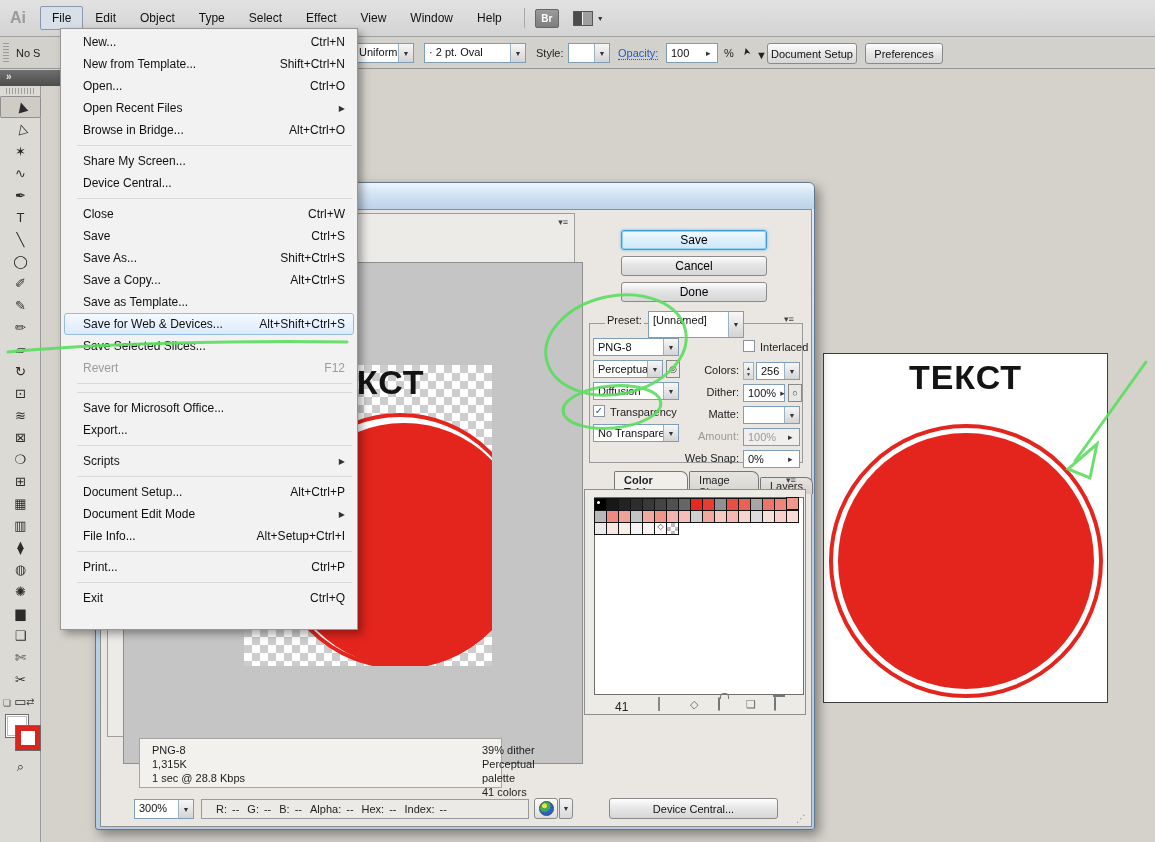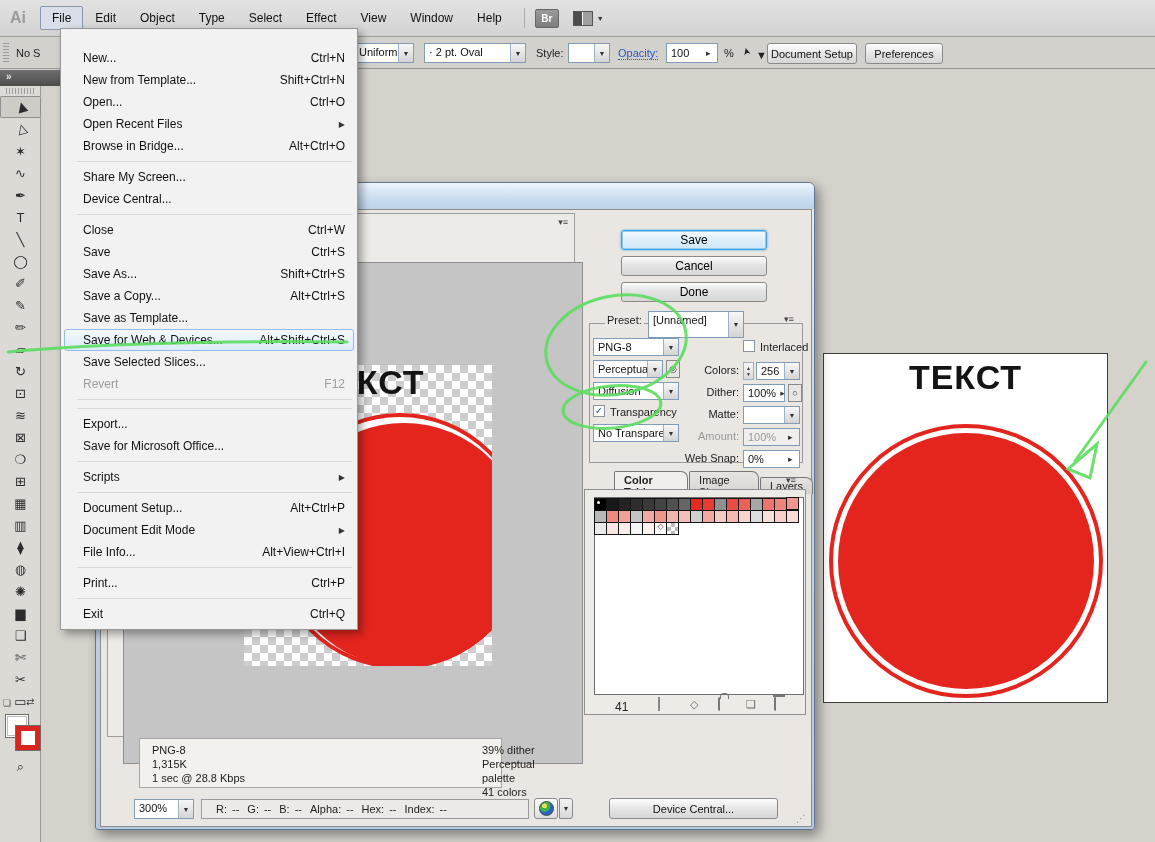--- a/index.html
+++ b/index.html
@@ -90,21 +90,21 @@
 
 #status-box{position:absolute;left:43px;top:555px;width:363px;height:50px;border:1px solid #a5a5a5;background:#f2f1ee}
 .stcol{position:absolute;top:4px;font-size:11px;line-height:14px;color:#1c1c1c;white-space:pre-line}
 #readout{position:absolute;left:105px;top:616px;width:328px;height:20px;border:1px solid #9a9a9a;background:#eceae6;display:flex;align-items:center;font-size:11px;padding:0 6px;color:#222}
 .ro-l{margin-left:8px}.ro-v{margin-left:5px}
 #globe-btn{position:absolute;left:438px;top:615px;width:24px;height:21px;border:1px solid #8a8a8a;border-radius:3px;background:linear-gradient(#fdfdfd,#ddd);display:flex;align-items:center;justify-content:center}
 #globe{width:15px;height:15px;border-radius:50%;border:1px solid #444;background:radial-gradient(circle at 35% 30%,#e8e253 0 18%,#3fae4e 22% 45%,#2a62c9 50% 100%)}
 #globe-caret{position:absolute;left:463px;top:615px;width:14px;height:21px;border:1px solid #8a8a8a;border-radius:0 3px 3px 0;background:linear-gradient(#f4f4f4,#d8d8d8);display:flex;align-items:center;justify-content:center;font-size:7px;color:#333}
 #grip-dlg{position:absolute;left:700px;top:630px;font-size:10px;color:#8795a8}
 
-#file-menu{position:absolute;left:60px;top:28px;width:298px;height:602px;background:#f2f2f2;border:1px solid #979797;box-shadow:4px 4px 8px rgba(0,0,0,.35);z-index:40;padding-top:18px}
+#file-menu{position:absolute;left:60px;top:28px;width:298px;height:602px;background:#f2f2f2;border:1px solid #979797;box-shadow:4px 4px 8px rgba(0,0,0,.35);z-index:40;padding-top:2px}
 .mi{height:22px;display:flex;align-items:center;font-size:12px;color:#111;padding:0 8px 0 18px;margin:0 3px;border:1px solid transparent;border-radius:3px}
 .mi .lbl{flex:1;white-space:nowrap}
 .mi .sc{white-space:nowrap;color:#111}
 .mi .subarrow{font-size:8px;margin-left:8px;color:#333}
 .mi.hl{background:linear-gradient(#f4f9fe,#dcebfb);border-color:#94bce7}
 .mi.dis,.mi.dis .sc{color:#9c9c9c}
 .msep{height:9px;position:relative}
 .msep::after{content:"";position:absolute;left:16px;right:5px;top:4px;border-top:1px solid #d8d8d8}
 #annotations{position:absolute;left:0;top:0;z-index:50;pointer-events:none}
 </style>
@@ -507,46 +507,46 @@
         <span class="lbl">Save Selected Slices...</span>
         <span class="sc"></span>
       </div>
       <div class="mi dis">
         <span class="lbl">Revert</span>
         <span class="sc">F12</span>
       </div>
       <div class="msep"></div>
       <div class="msep"></div>
       <div class="mi">
+        <span class="lbl">Save for Microsoft Office...</span>
+        <span class="sc"></span>
+      </div>
+      <div class="mi">
         <span class="lbl">Export...</span>
-        <span class="sc"></span>
-      </div>
-      <div class="mi">
-        <span class="lbl">Save for Microsoft Office...</span>
         <span class="sc"></span>
       </div>
       <div class="msep"></div>
       <div class="mi">
         <span class="lbl">Scripts</span>
         <span class="sc"></span>
         <span class="subarrow">▶</span>
       </div>
       <div class="msep"></div>
       <div class="mi">
         <span class="lbl">Document Setup...</span>
         <span class="sc">Alt+Ctrl+P</span>
       </div>
       <div class="mi">
         <span class="lbl">Document Edit Mode</span>
         <span class="sc"></span>
         <span class="subarrow">▶</span>
       </div>
       <div class="mi">
         <span class="lbl">File Info...</span>
-        <span class="sc">Alt+View+Ctrl+I</span>
+        <span class="sc">Alt+Setup+Ctrl+I</span>
       </div>
       <div class="msep"></div>
       <div class="mi">
         <span class="lbl">Print...</span>
         <span class="sc">Ctrl+P</span>
       </div>
       <div class="msep"></div>
       <div class="mi">
         <span class="lbl">Exit</span>
         <span class="sc">Ctrl+Q</span>

